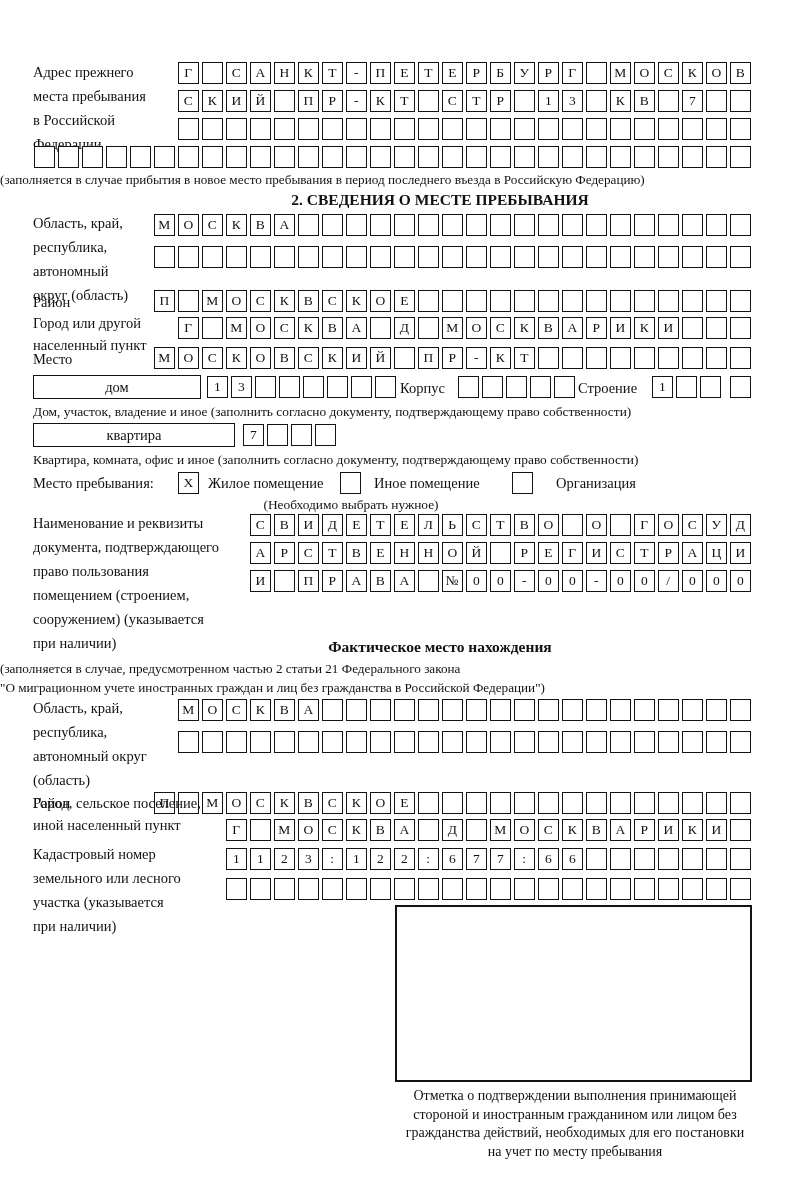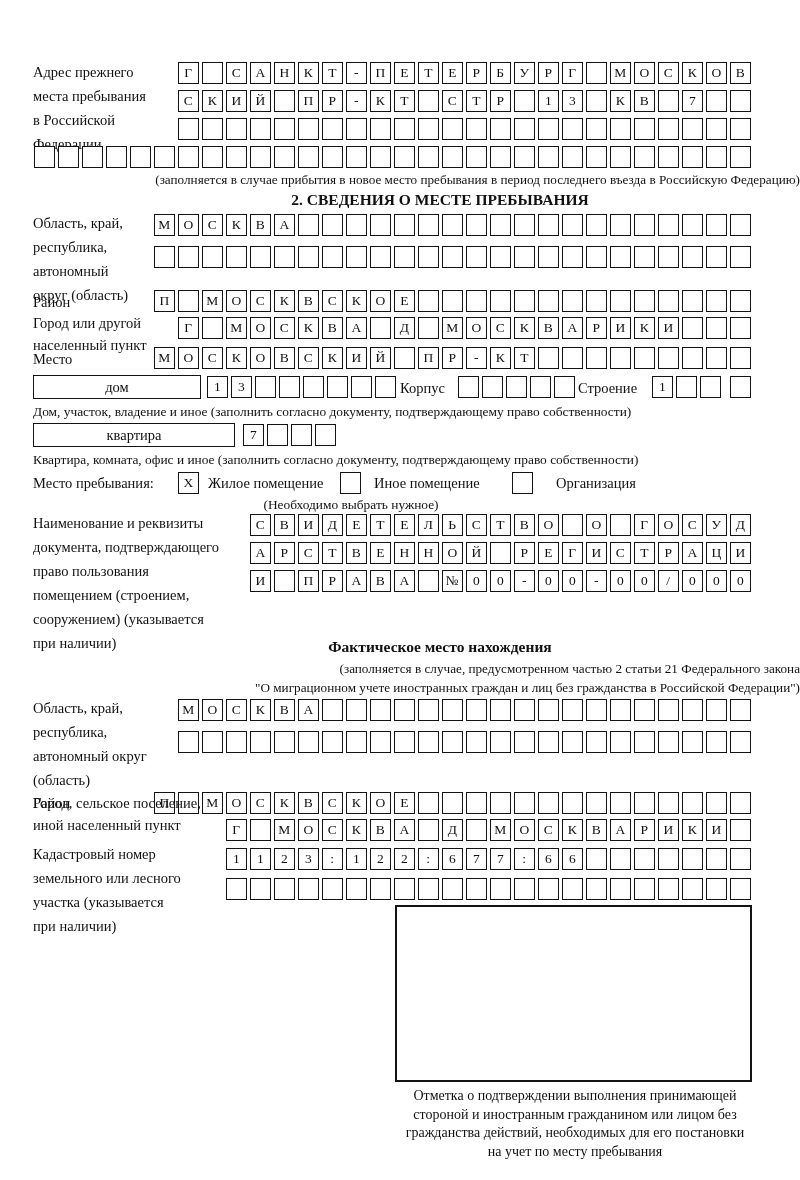--- a/index.html
+++ b/index.html
@@ -9,21 +9,21 @@
   .note{font-size:14.5px;text-align:right;}
   .label{font-size:14.5px;line-height:18px;}
   .label-lines div{font-size:14.5px;line-height:24px;white-space:nowrap;font-family:Liberation Serif, serif;}
   .label-lines.tight div{line-height:22px;}
   .boxrow{display:flex;}
   .cbox{box-sizing:border-box;width:20.5px;height:22px;border:1.6px solid #131313;
         margin-right:3.5px;display:flex;align-items:center;justify-content:center;
         font-size:13.5px;line-height:1;background:#fff;}
   .namebox{box-sizing:border-box;border:1.6px solid #131313;height:24px;display:flex;
         align-items:center;justify-content:center;font-size:14.5px;background:#fff;}
-  .caption{font-size:13.2px;text-align:right;width:800px;left:0;}
+  .caption{font-size:13.2px;text-align:left;width:800px;left:0;}
   .caption-left{font-size:13.4px;white-space:nowrap;}
   .sect-title{font-size:15.5px;font-weight:bold;text-align:center;width:800px;left:0;padding-left:40px;}
   .markbox{box-sizing:border-box;border:2px solid #131313;background:#fff;}
   .mark-caption div{font-size:14px;line-height:18.5px;text-align:center;}
 </style>
 </head>
 <body>
 
 <div class="page">
 

